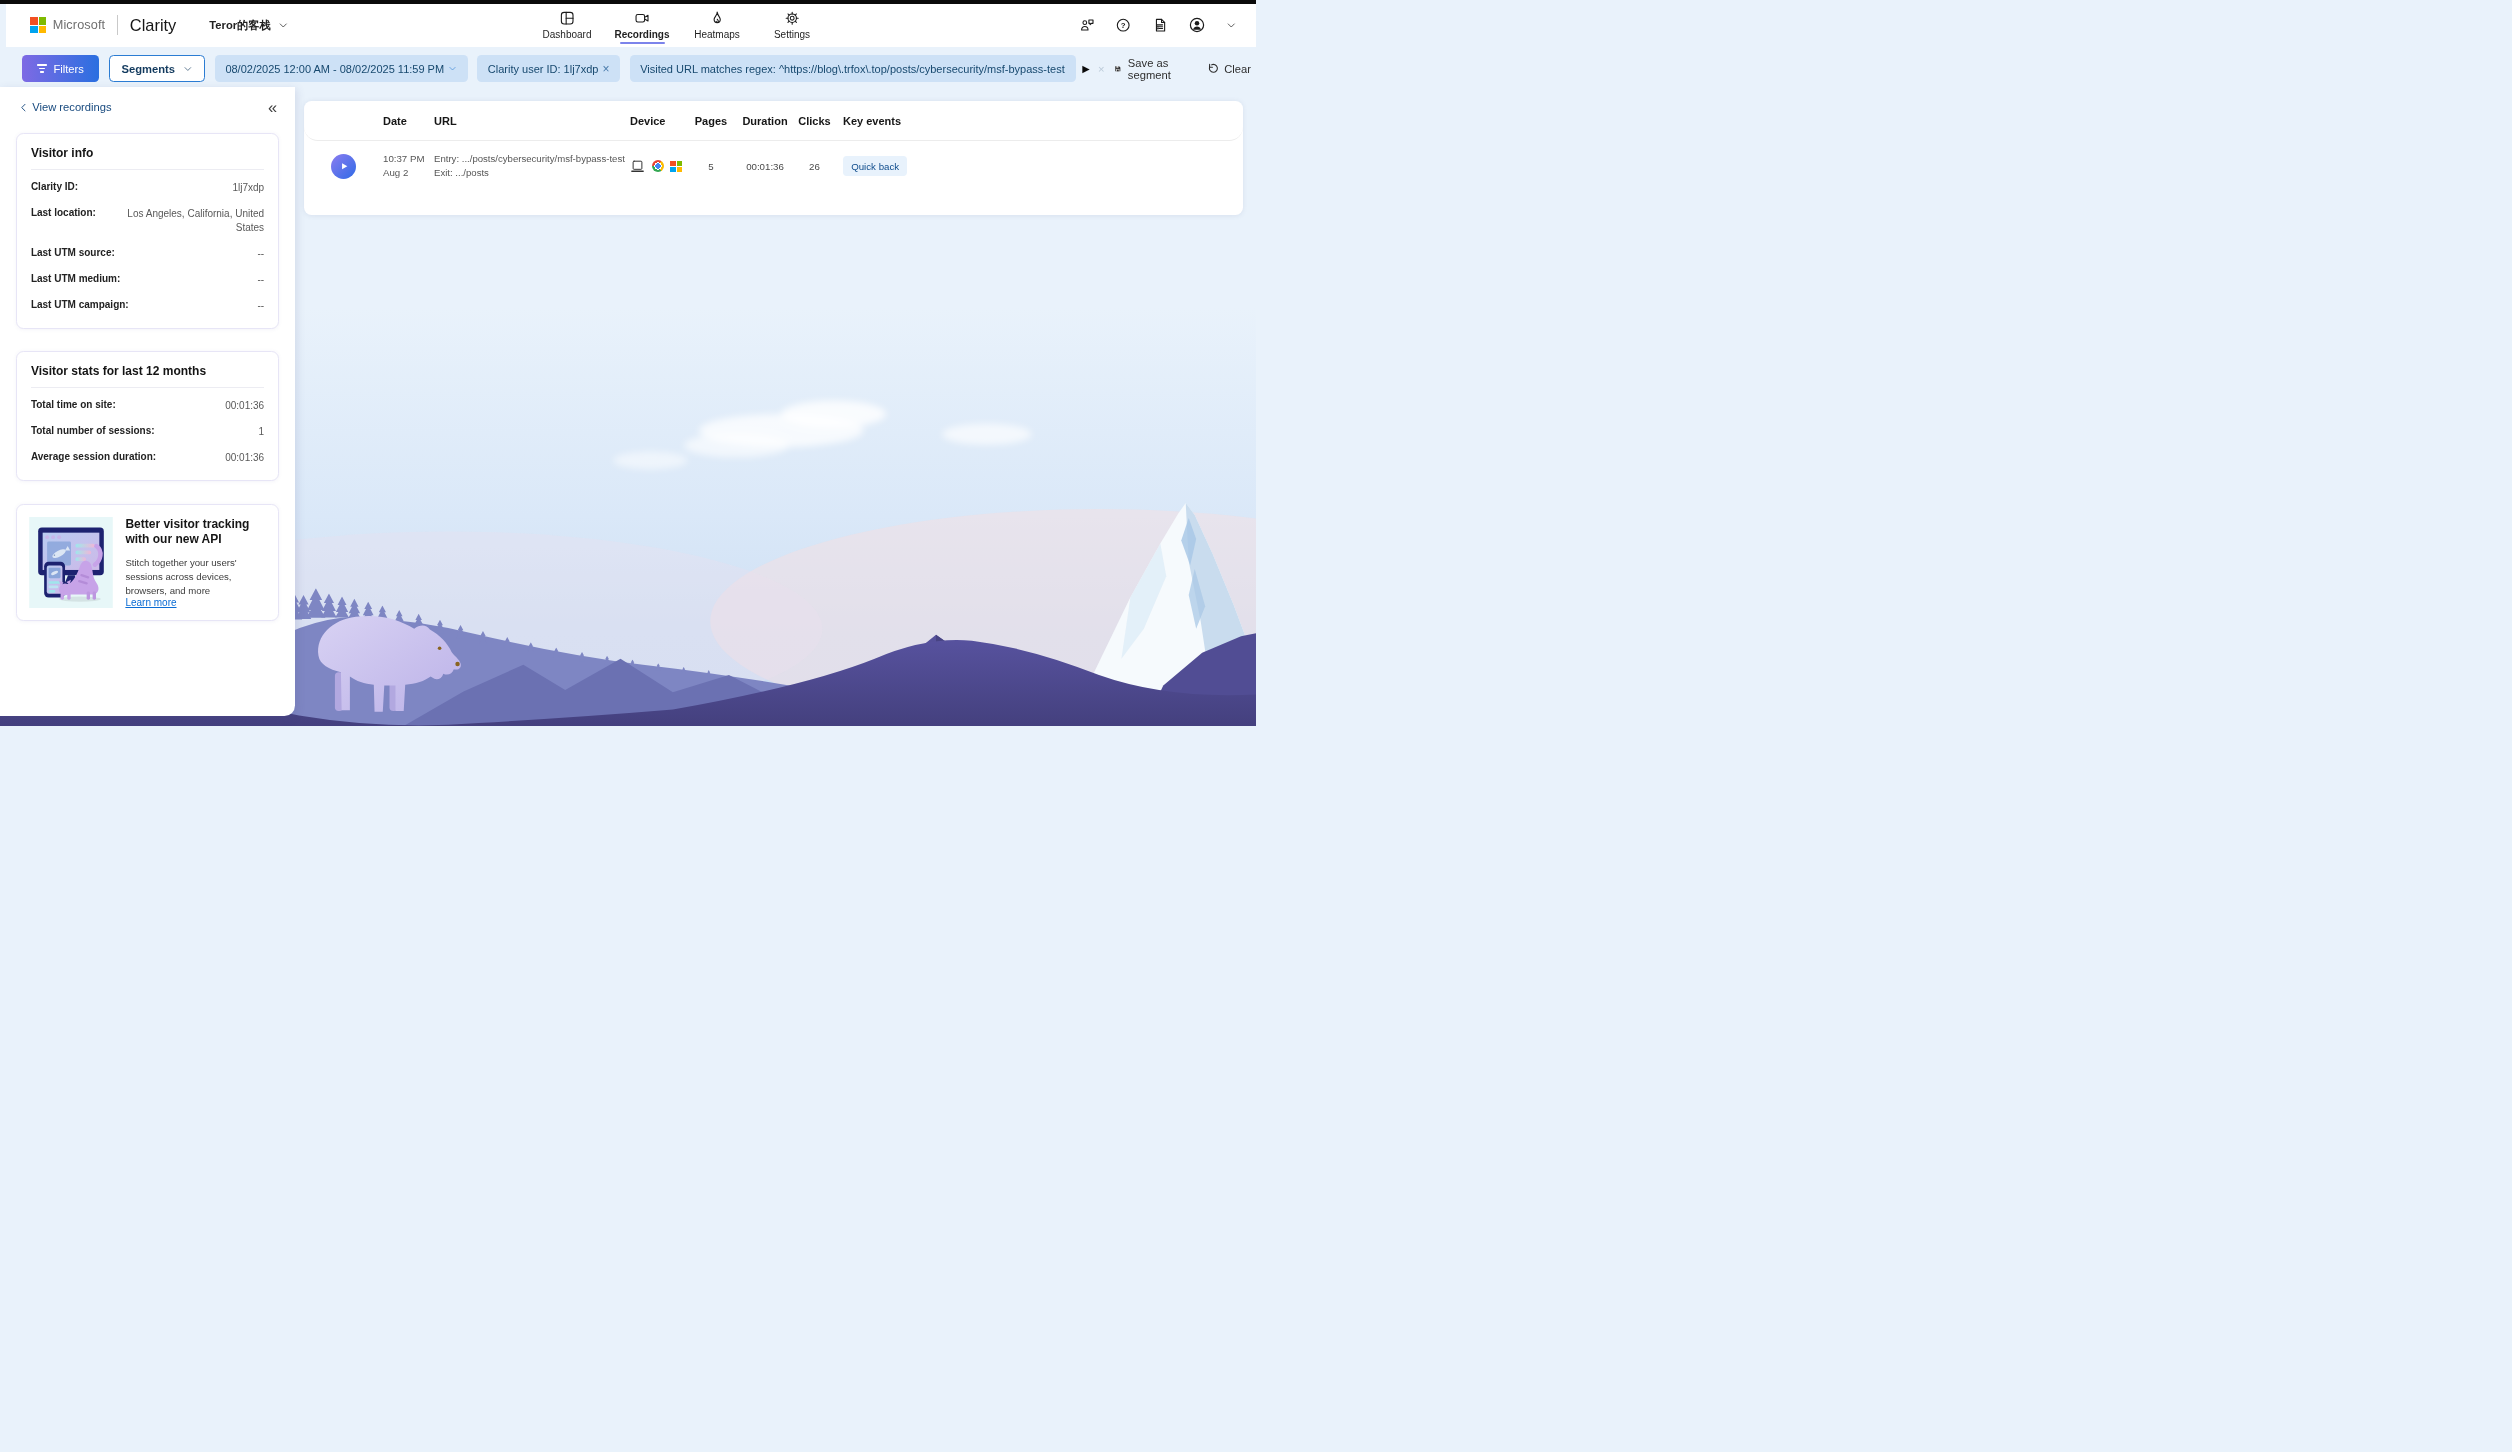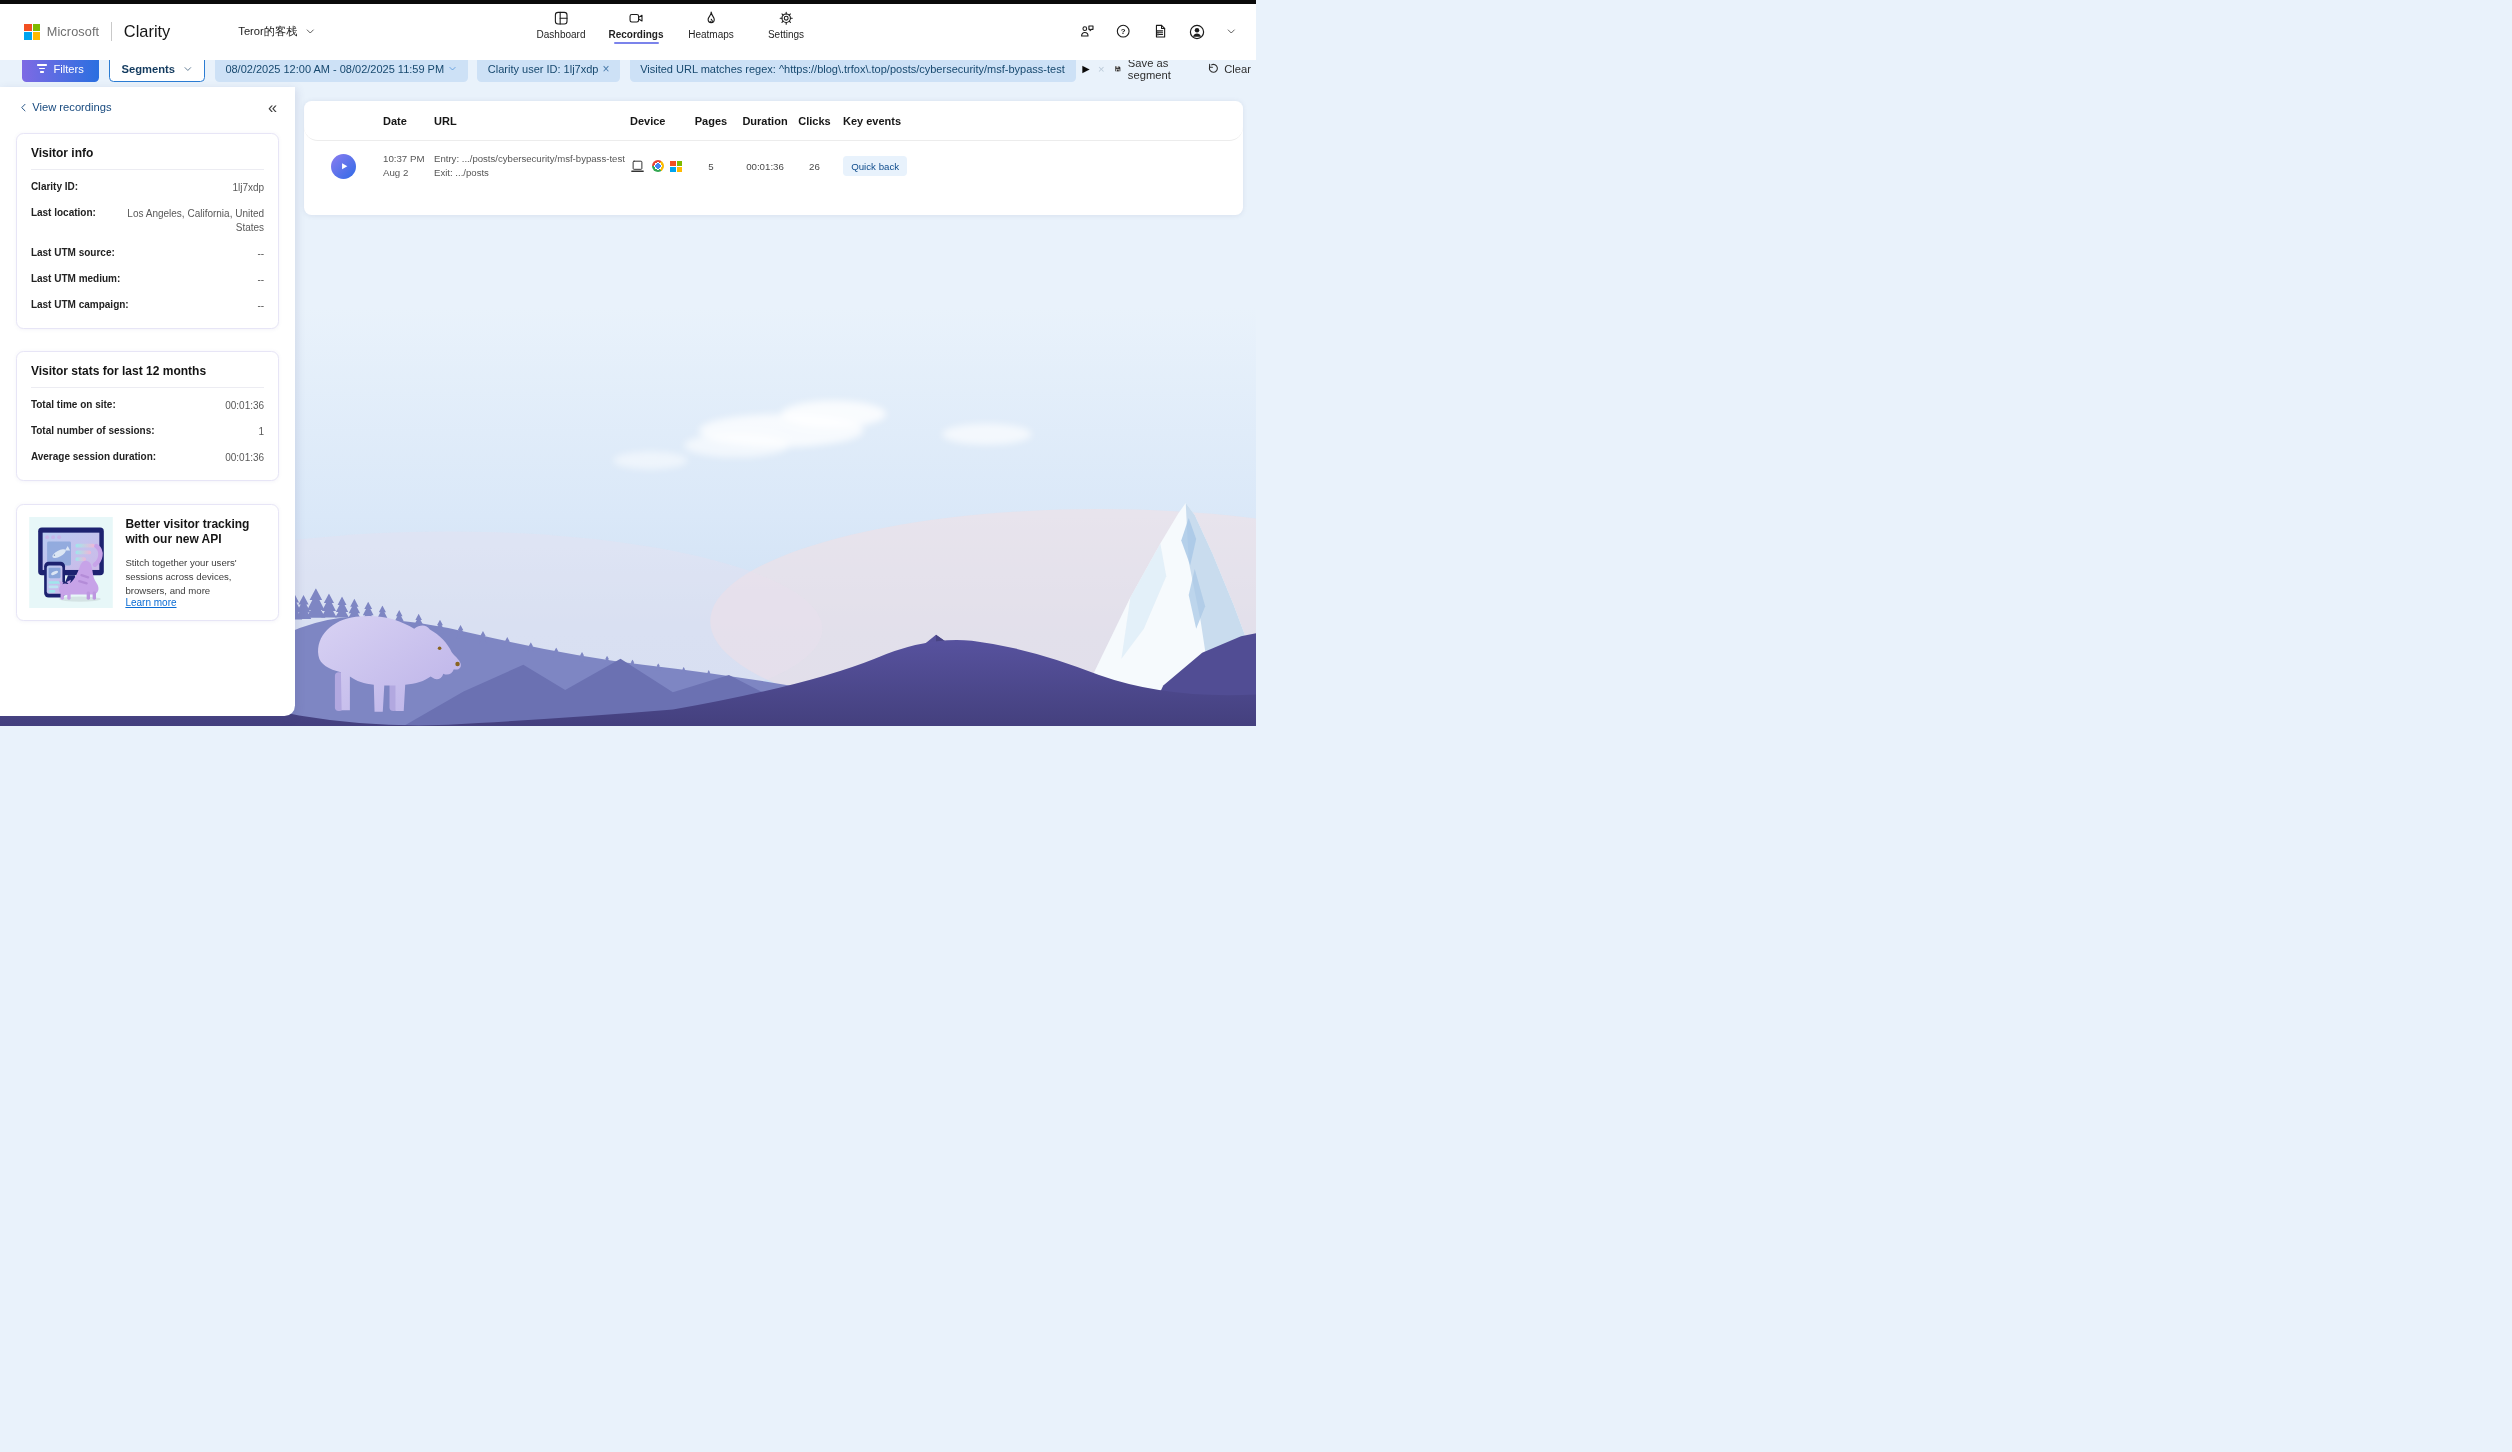--- a/index.html
+++ b/index.html
@@ -7,30 +7,30 @@
   body {
     position:relative; overflow:hidden;
     font-family:"Liberation Sans", sans-serif;
     background:#e9f2fb; color:#1b1b1b;
   }
   
   .top-strip { position:absolute; top:0; left:0; right:0; height:3.7px; background:#0a0a0a; z-index:9; }
 
   
   .topbar {
-    position:absolute; top:3.7px; left:0; right:0; height:56px;
-    background:#fff; display:flex; align-items:center; z-index:8;gap:35px;
+    position:absolute; top:3.7px; left:6px; right:0; height:43px;
+    background:#fff; display:flex; align-items:center; z-index:8;
   }
   .brand { display:flex; align-items:center; padding-left:24px; }
   .ms-logo { display:grid; grid-template-columns:7.5px 7.5px; grid-template-rows:7.5px 7.5px; gap:1.1px; }
   .ms-logo i { display:block; }
   .ms-name { font-size:12.7px; color:#6f6f6f; margin-left:6.7px; letter-spacing:0.1px; }
   .brand-divider { width:0.7px; height:19.4px; background:#c9c9c9; margin:0 12px; }
   .clarity-name { font-size:16.4px; color:#161616; }
-  .project-picker { display:flex; align-items:center; gap:7.5px; margin-left:33px; font-size:11.2px; color:#222; cursor:pointer; }
+  .project-picker { display:flex; align-items:center; gap:7.5px; margin-left:33px; font-size:11.2px; color:#222; cursor:pointer;font-weight:bold; }
   .nav-tabs { position:absolute; left:528px; top:0; height:43px; display:flex; gap:9px; }
   .tab { width:66px; display:flex; flex-direction:column; align-items:center; justify-content:center; gap:2.2px; position:relative; cursor:pointer; }
   .tab .nav-icon { height:16.4px; display:flex; align-items:center; }
   .tab .tab-label { font-size:10px; color:#1f1f1f; }
   .tab.active .tab-label { font-weight:bold; }
   .tab.active::after { content:""; position:absolute; left:10.5px; right:10.5px; bottom:3px; height:2.2px; border-radius:1.5px; background:#7b83eb; }
   .topbar-right { margin-left:auto; display:flex; align-items:center; gap:20px; padding-right:19.4px; }
   .tb-icon { display:flex; align-items:center; cursor:pointer; }
   svg.ic { stroke:#1b1b1b; fill:none; stroke-width:1.6; stroke-linecap:round; stroke-linejoin:round; }
 

